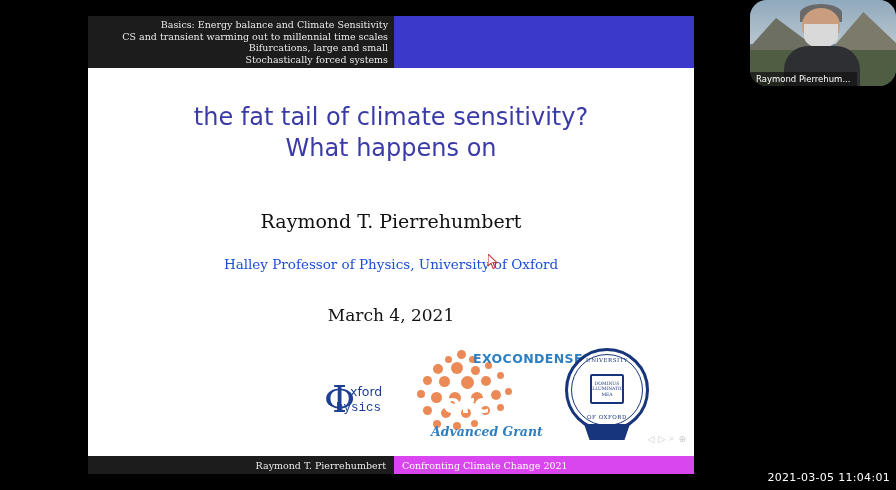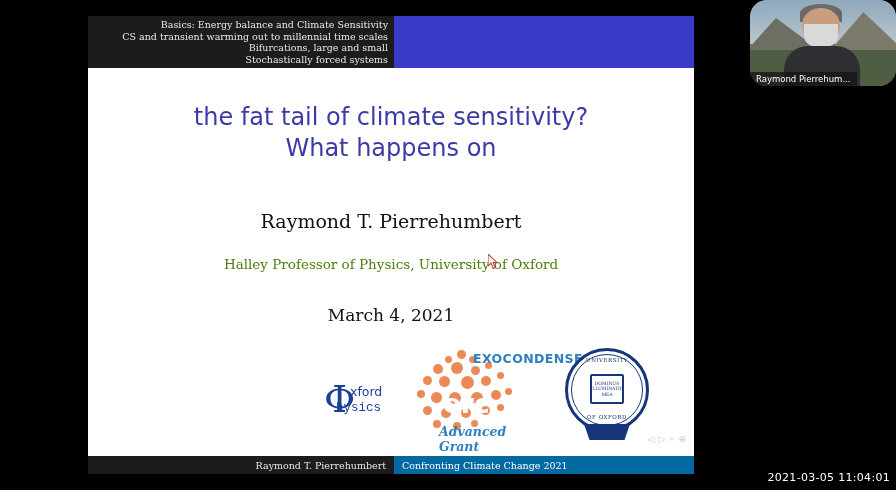--- a/index.html
+++ b/index.html
@@ -94,21 +94,21 @@
     color: #111111;
     font-family: "DejaVu Serif", serif;
     font-size: 19px;
   }
   .affil {
     position: absolute;
     left: 0;
     top: 188px;
     width: 606px;
     text-align: center;
-    color: #4d7c0f;
+    color: #1d4ed8;
     font-family: "DejaVu Serif", serif;
     font-size: 13.5px;
   }
   .date {
     position: absolute;
     left: 0;
     top: 237px;
     width: 606px;
     text-align: center;
     color: #111111;
@@ -211,21 +211,20 @@
   }
   .erc-adv {
     position: absolute;
     left: 18px;
     top: 76px;
     font-family: "DejaVu Serif", serif;
     font-style: italic;
     font-size: 12.5px;
     font-weight: bold;
     color: #2d7fc1;
-    margin-left: 8px;
   }
 
   .logo-oxcrest {
     position: absolute;
     left: 474px;
     top: 8px;
     width: 92px;
     height: 98px;
   }
   .crest-ring {
@@ -321,21 +320,21 @@
     background: #1c1c1c;
     color: #e8e8e8;
     display: flex;
     align-items: center;
     justify-content: flex-end;
     padding-right: 8px;
     box-sizing: border-box;
   }
   .footer-right {
     flex: 1;
-    background: #0369a1;
+    background: #d946ef;
     color: #ffffff;
     display: flex;
     align-items: center;
     justify-content: flex-start;
     padding-left: 8px;
     box-sizing: border-box;
   }
 
   
   .webcam {

